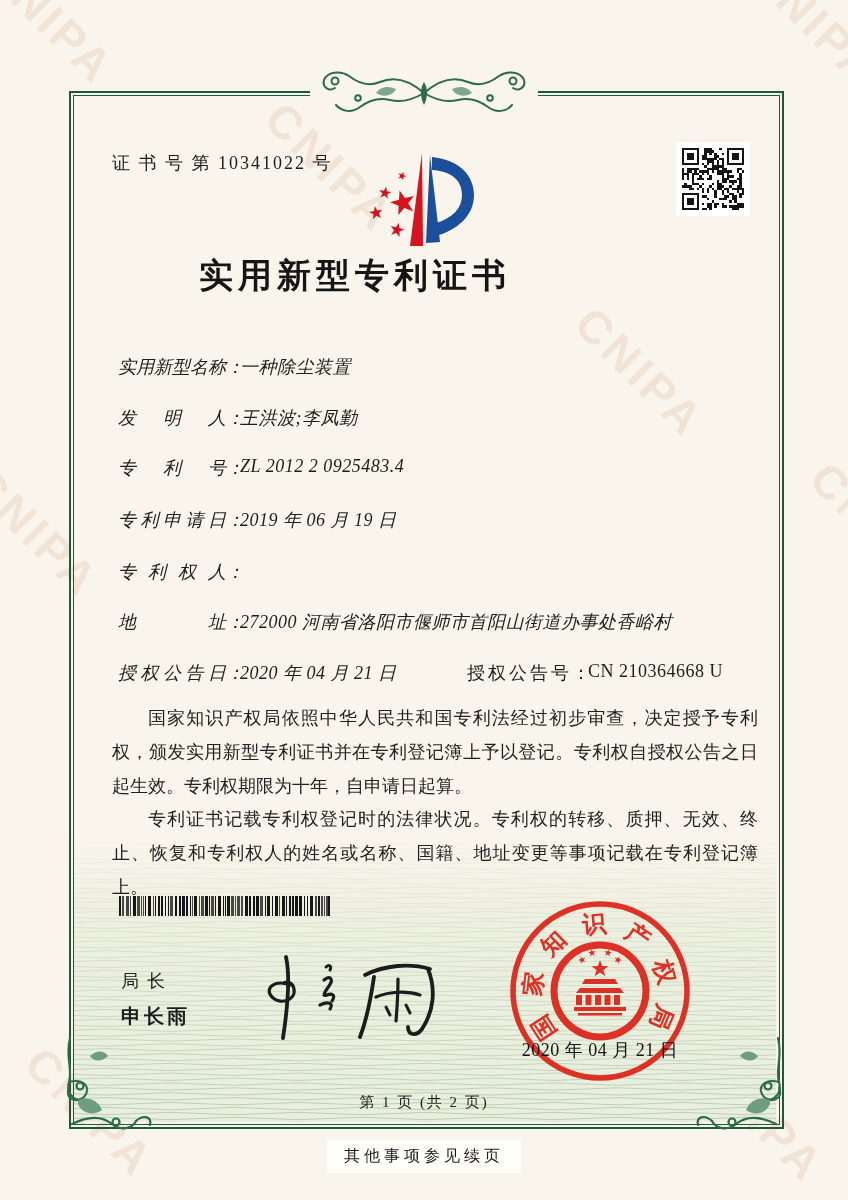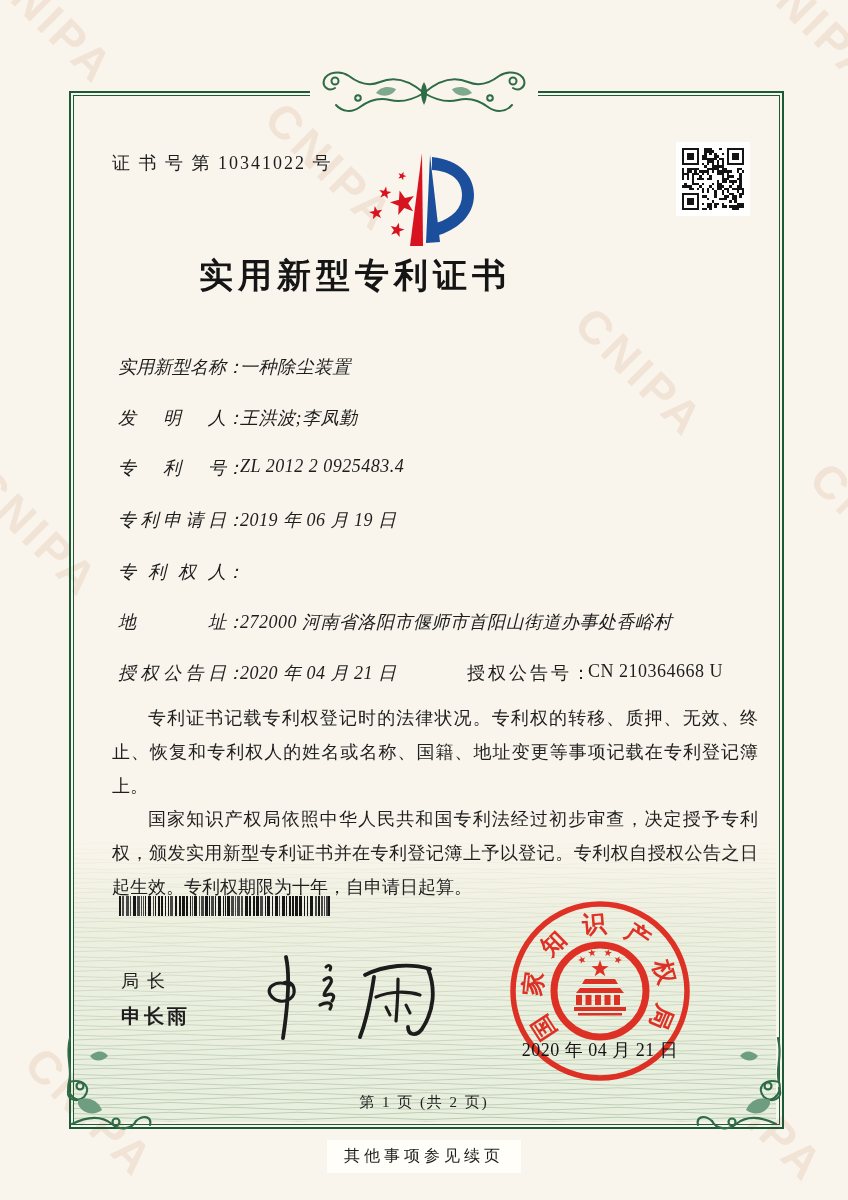--- a/index.html
+++ b/index.html
@@ -543,22 +543,22 @@
     <span class="f-colon">：</span>
     <span class="f-value">2020 年 04 月 21 日</span>
   </div>
   <div class="grant-no">
     <span class="g-label">授权公告号</span>
     <span class="f-colon">：</span>
     <span class="f-value">CN 210364668 U</span>
   </div>
 
   <div class="body-text">
+    <p>国家知识产权局依照中华人民共和国专利法经过初步审查，决定授予专利权，颁发实用新型专利证书并在专利登记簿上予以登记。专利权自授权公告之日起生效。专利权期限为十年，自申请日起算。</p>
     <p>专利证书记载专利权登记时的法律状况。专利权的转移、质押、无效、终止、恢复和专利权人的姓名或名称、国籍、地址变更等事项记载在专利登记簿上。</p>
-    <p>国家知识产权局依照中华人民共和国专利法经过初步审查，决定授予专利权，颁发实用新型专利证书并在专利登记簿上予以登记。专利权自授权公告之日起生效。专利权期限为十年，自申请日起算。</p>
   </div>
 
   <svg id="barcode-svg" class="barcode" viewBox="0 0 215 20" preserveAspectRatio="none">
       <rect x="0" y="0" width="2" height="20" fill="#161616"></rect>
       <rect x="3" y="0" width="2" height="20" fill="#474747"></rect>
       <rect x="7" y="0" width="3" height="20" fill="#474747"></rect>
       <rect x="11" y="0" width="1" height="20" fill="#474747"></rect>
       <rect x="14" y="0" width="3" height="20" fill="#161616"></rect>
       <rect x="18" y="0" width="3" height="20" fill="#474747"></rect>
       <rect x="22" y="0" width="1" height="20" fill="#474747"></rect>

